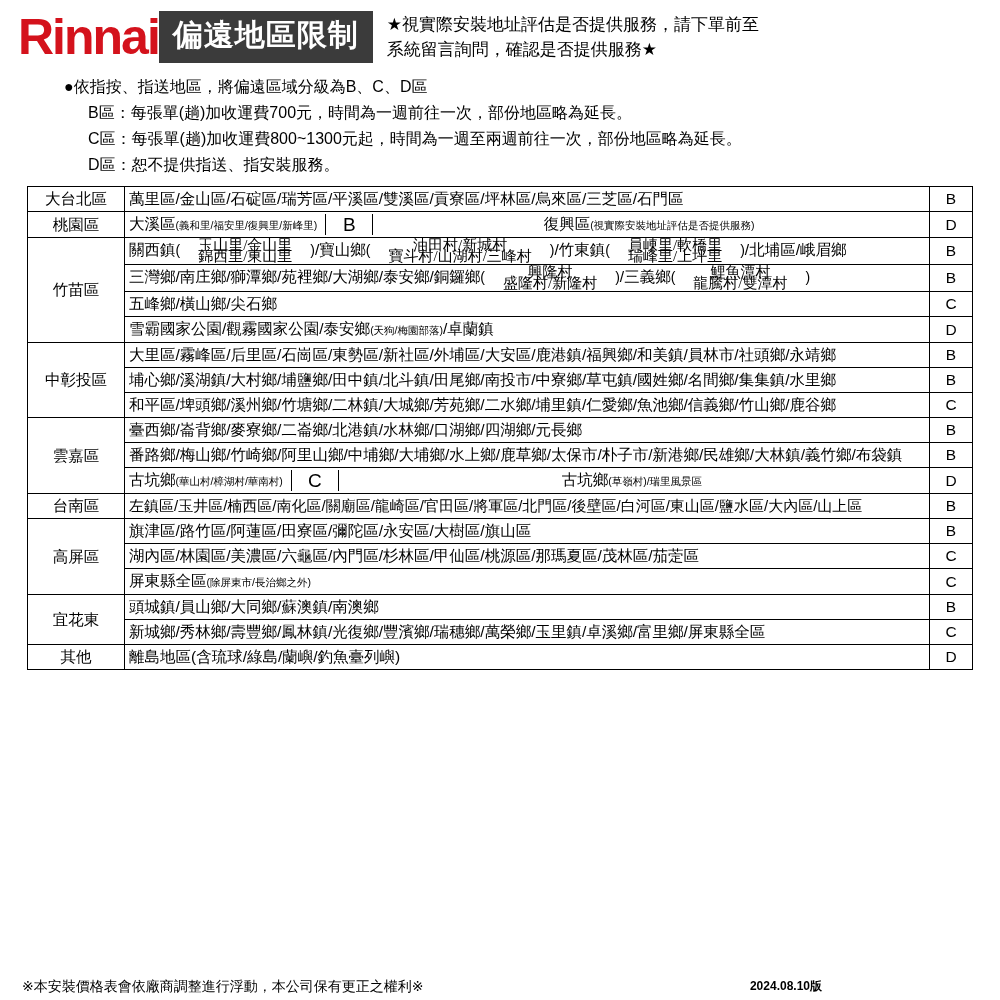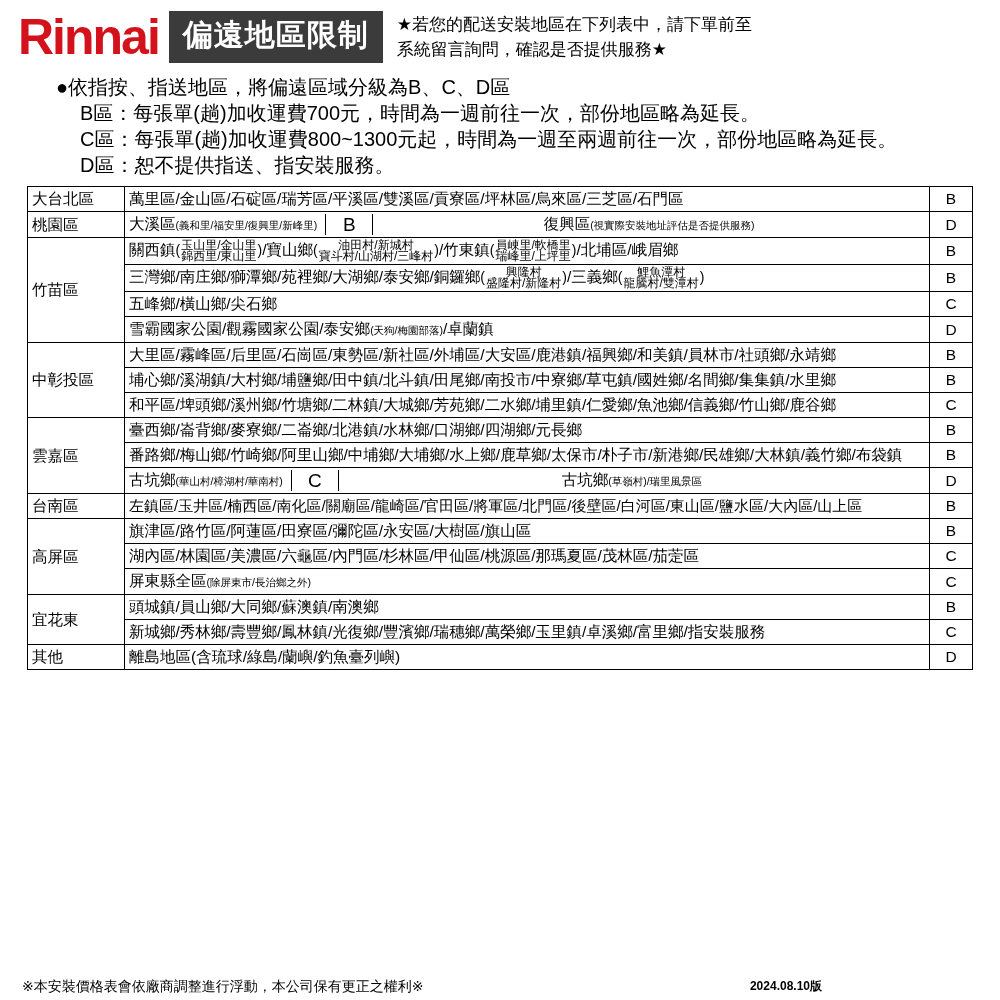--- a/index.html
+++ b/index.html
@@ -10,60 +10,60 @@
     color:#000;
     overflow:hidden;
   }
   .page{position:relative;width:1000px;height:1000px;padding:0;box-sizing:border-box;}
 
   
   .header{display:flex;align-items:flex-start;padding:8px 18px 0 18px;height:72px;box-sizing:border-box;}
   .logo{
     font-family:"Liberation Sans","DejaVu Sans",sans-serif;
     font-weight:bold;font-size:50px;letter-spacing:-2px;color:#d4121c;
-    line-height:58px;padding-right:10px;white-space:nowrap;
+    line-height:58px;white-space:nowrap;
   }
   .badge{
     background:#3b3b3b;color:#fff;font-size:30px;font-weight:bold;
     padding:4px 14px 8px 14px;line-height:40px;white-space:nowrap;margin-top:3px;
     letter-spacing:1px;
   }
   .header-note{
     margin-left:14px;margin-top:4px;font-size:17px;line-height:25px;color:#000;white-space:nowrap;
   }
 
   
-  .bullets{padding:2px 18px 6px 18px;font-size:20px;line-height:26px;}
+  .bullets{padding:2px 18px 6px 26px;font-size:16px;line-height:26px;}
   .bullets .b1{margin-left:38px;}
   .bullets .ind{margin-left:62px;}
 
   
   table.main{
     border-collapse:collapse;
     width:946px;margin:2px auto 0 auto;
     table-layout:fixed;
   }
   table.main td{
     border:1px solid #000;
     font-size:15.5px;
     padding:2px 4px;
     vertical-align:middle;
     line-height:20px;
   }
   td.region{
-    width:88px;font-size:18px;font-weight:normal;white-space:nowrap;
+    width:88px;text-align:center;font-size:18px;font-weight:normal;white-space:nowrap;
   }
   td.zone{
     width:34px;text-align:center;font-size:19px;
   }
   td.body{padding-left:6px;}
   .sm{font-size:10.5px;}
   .frac{
     display:inline-block;vertical-align:middle;text-align:center;
-    font-size:12px;line-height:11px;margin:0 1px;
+    font-size:15px;line-height:11px;margin:0 18px;font-family:Liberation Serif, serif;
   }
   .paren{font-size:14px;}
   .row-split{display:flex;align-items:center;width:100%;}
   .row-split .left{white-space:nowrap;}
   .row-split .mid{
     width:46px;text-align:center;font-size:19px;
     border-left:1px solid #000;border-right:1px solid #000;
     margin:0 0 0 8px;align-self:stretch;display:flex;align-items:center;justify-content:center;
   }
   .row-split .right{flex:1;text-align:center;white-space:nowrap;}
@@ -79,21 +79,21 @@
 </style>
 </head>
 <body>
 
 <div class="page">
 
   <div class="header">
     <div class="logo">Rinnai</div>
     <div class="badge">偏遠地區限制</div>
     <div class="header-note">
-      <div>★若您的配送安裝地區在下列表中，請下單前至</div>
+      <div>★視實際安裝地址評估是否提供服務，請下單前至</div>
       <div>系統留言詢問，確認是否提供服務★</div>
     </div>
   </div>
 
   <div class="bullets">
     <div class="b1">●依指按、指送地區，將偏遠區域分級為B、C、D區</div>
     <div class="ind">B區：每張單(趟)加收運費700元，時間為一週前往一次，部份地區略為延長。</div>
     <div class="ind">C區：每張單(趟)加收運費800~1300元起，時間為一週至兩週前往一次，部份地區略為延長。</div>
     <div class="ind">D區：恕不提供指送、指安裝服務。</div>
   </div>
@@ -206,21 +206,21 @@
       </td>
       <td class="zone">C</td>
     </tr>
 
     <tr>
       <td class="region" rowspan="2">宜花東</td>
       <td class="body">頭城鎮/員山鄉/大同鄉/蘇澳鎮/南澳鄉</td>
       <td class="zone">B</td>
     </tr>
     <tr>
-      <td class="body">新城鄉/秀林鄉/壽豐鄉/鳳林鎮/光復鄉/豐濱鄉/瑞穗鄉/萬榮鄉/玉里鎮/卓溪鄉/富里鄉/指安裝服務</td>
+      <td class="body">新城鄉/秀林鄉/壽豐鄉/鳳林鎮/光復鄉/豐濱鄉/瑞穗鄉/萬榮鄉/玉里鎮/卓溪鄉/富里鄉/屏東縣全區</td>
       <td class="zone">C</td>
     </tr>
 
     <tr>
       <td class="region">其他</td>
       <td class="body">
         <span>離島地區</span><span>(含琉球/綠島/蘭嶼/釣魚臺列嶼)</span>
       </td>
       <td class="zone">D</td>
     </tr>

